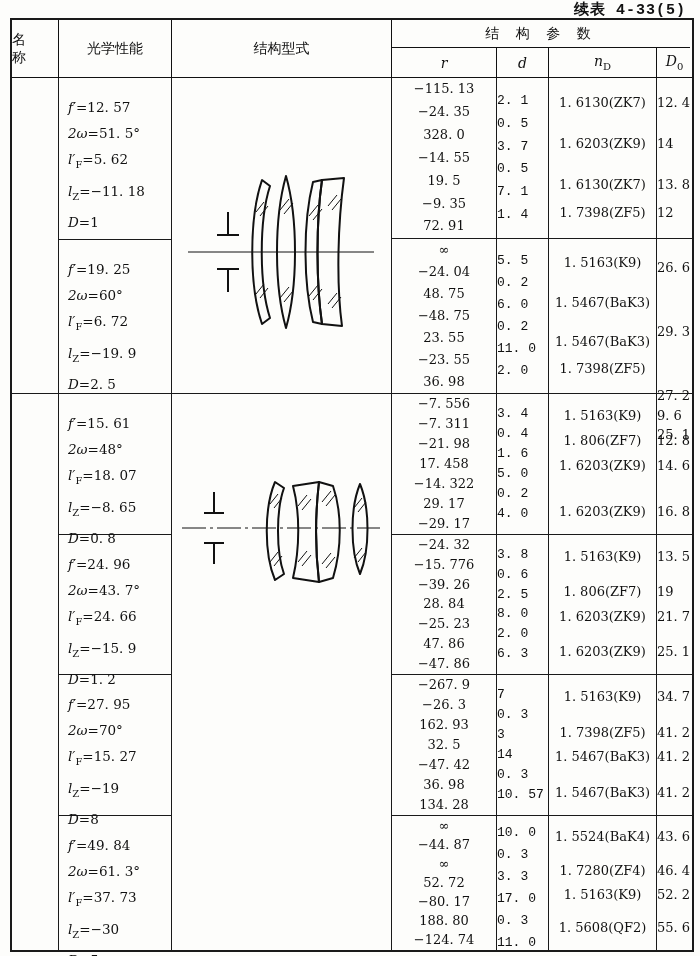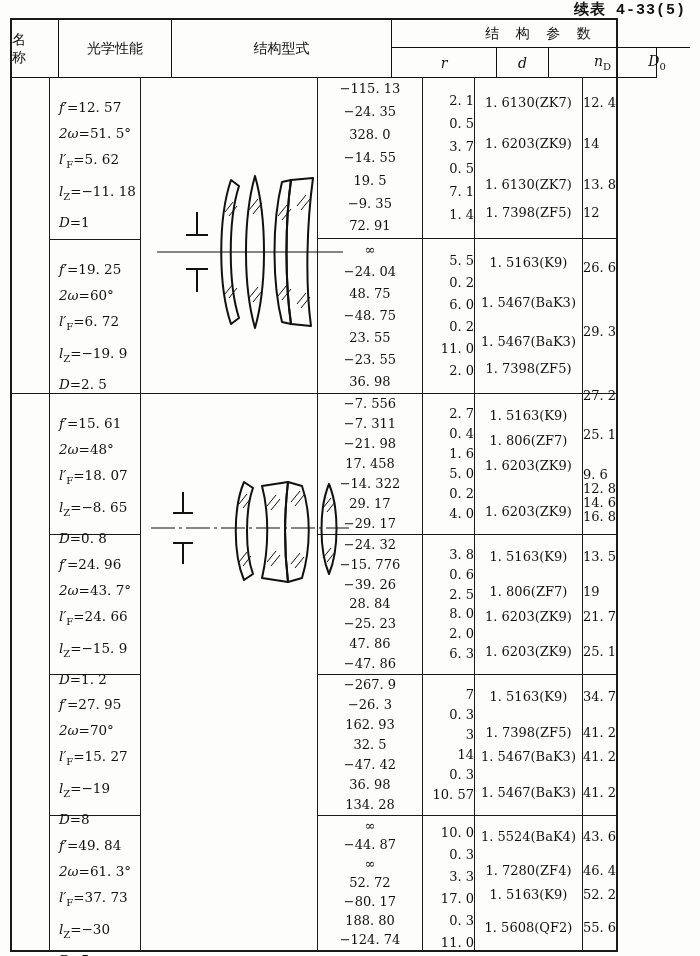--- a/index.html
+++ b/index.html
@@ -4,21 +4,21 @@
 <style>
   * { box-sizing: border-box; margin: 0; padding: 0; }
   html,body { background:#f5f5f2; }
   body { width:700px; height:956px; position:relative;
          font-family:"DejaVu Serif","Liberation Serif",serif; color:#111; }
   .page { position:absolute; inset:0; background:#fdfdfb; }
 
   .page-title { position:absolute; top:0; right:14px; font-size:15px; font-weight:bold;
                 font-family:Liberation Mono, monospace; letter-spacing:1px; }
 
-  .table { position:absolute; left:10px; top:18px; width:608px; height:934px;
+  .table { position:absolute; left:10px; top:18px; width:684px; height:934px;
            border:2px solid #1a1a1a; background:#fdfdfb; }
 
   
   .thead { position:relative; width:100%; height:58px; }
   .hcell { position:absolute; display:flex; align-items:center; justify-content:center;
            font-size:14px; font-family:"DejaVu Sans","Liberation Sans",sans-serif;
            border-color:#1a1a1a; }
   .hc0 { left:0; top:0; width:47px;  height:58px; border-right:1px solid; border-bottom:1px solid; letter-spacing:2px;}
   .hc1 { left:47px; top:0; width:113px; height:58px; border-right:1px solid; border-bottom:1px solid; }
   .hc2 { left:160px; top:0; width:220px; height:58px; border-right:1px solid; border-bottom:1px solid; }
@@ -45,21 +45,21 @@
   .c-perf .perf-block:last-child { border-bottom:none; }
   .pline { font-size:13.5px; line-height:26px; white-space:nowrap; }
   .pline i { font-family:"DejaVu Serif","Liberation Serif",serif; }
   .pline sub { font-style:normal; font-size:10px; }
 
   .param-block { display:flex; width:100%; border-bottom:1px solid #1a1a1a; }
   .c-params .param-block:last-child { border-bottom:none; }
   .rcol,.dcol,.ncol,.ocol { display:flex; flex-direction:column; justify-content:space-around;
                             height:100%; font-size:13px; }
   .rcol { width:105px; border-right:1px solid #1a1a1a; align-items:center; }
-  .dcol { width:52px;  border-right:1px solid #1a1a1a; align-items:flex-end; }
+  .dcol { width:52px;  border-right:1px solid #1a1a1a; align-items:flex-start;font-family:Liberation Mono, monospace; }
   .ncol { width:108px; border-right:1px solid #1a1a1a; align-items:center; padding-left:9px; }
   .ocol { flex:1; align-items:flex-start; padding-left:2px; }
   .val { white-space:nowrap; line-height:14px; }
 
   
   .lens-svg { position:absolute; }
   .svg1 { left:14px; top:88px; }
   .svg2 { left:8px;  top:68px; }
   .lens-svg path.lens { fill:none; stroke:#111; stroke-width:2; stroke-linejoin:round; }
   .lens-svg line.thin  { stroke:#111; stroke-width:1; }
@@ -291,36 +291,36 @@
               <div class="rcol">
                 <div class="val">−7. 556</div>
                 <div class="val">−7. 311</div>
                 <div class="val">−21. 98</div>
                 <div class="val">17. 458</div>
                 <div class="val">−14. 322</div>
                 <div class="val">29. 17</div>
                 <div class="val">−29. 17</div>
               </div>
               <div class="dcol" style="padding: 10.1px 0px;">
-                <div class="val">2. 7</div>
+                <div class="val">3. 4</div>
                 <div class="val">0. 4</div>
                 <div class="val">1. 6</div>
                 <div class="val">5. 0</div>
                 <div class="val">0. 2</div>
                 <div class="val">4. 0</div>
               </div>
               <div class="ncol" style="padding: 10.1px 0px;">
                 <div class="val">1. 5163(K9)</div>
                 <div class="val">1. 806(ZF7)</div>
                 <div class="val">1. 6203(ZK9)</div>
                 <div class="val"></div>
                 <div class="val"></div>
                 <div class="val">1. 6203(ZK9)</div>
               </div>
-              <div class="ocol" style="padding: 10.1px 0px; justify-content: flex-end;">
+              <div class="ocol" style="padding: 10.1px 0px;">
                 <div class="val">9. 6</div>
                 <div class="val">12. 8</div>
                 <div class="val">14. 6</div>
                 <div class="val"></div>
                 <div class="val"></div>
                 <div class="val">16. 8</div>
               </div>
             </div>
             <div class="param-block" style="height: 140px;">
               <div class="rcol">

